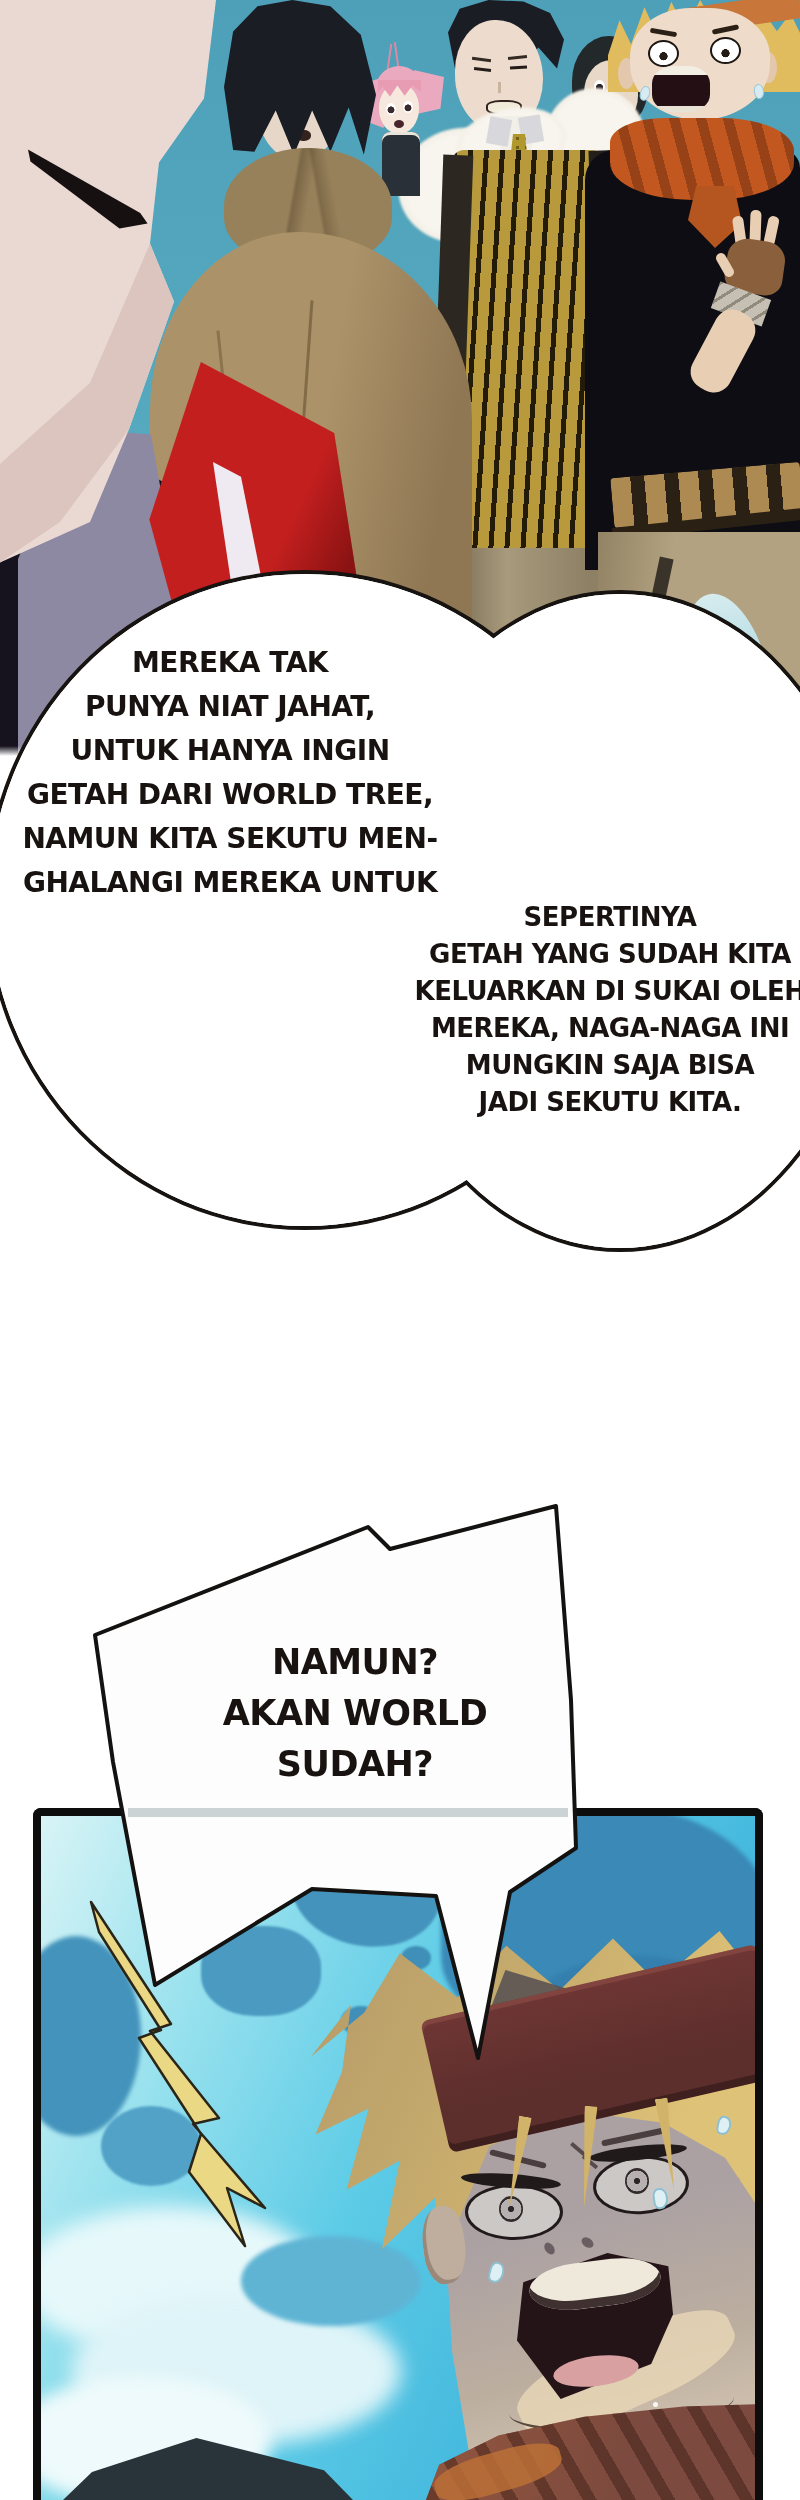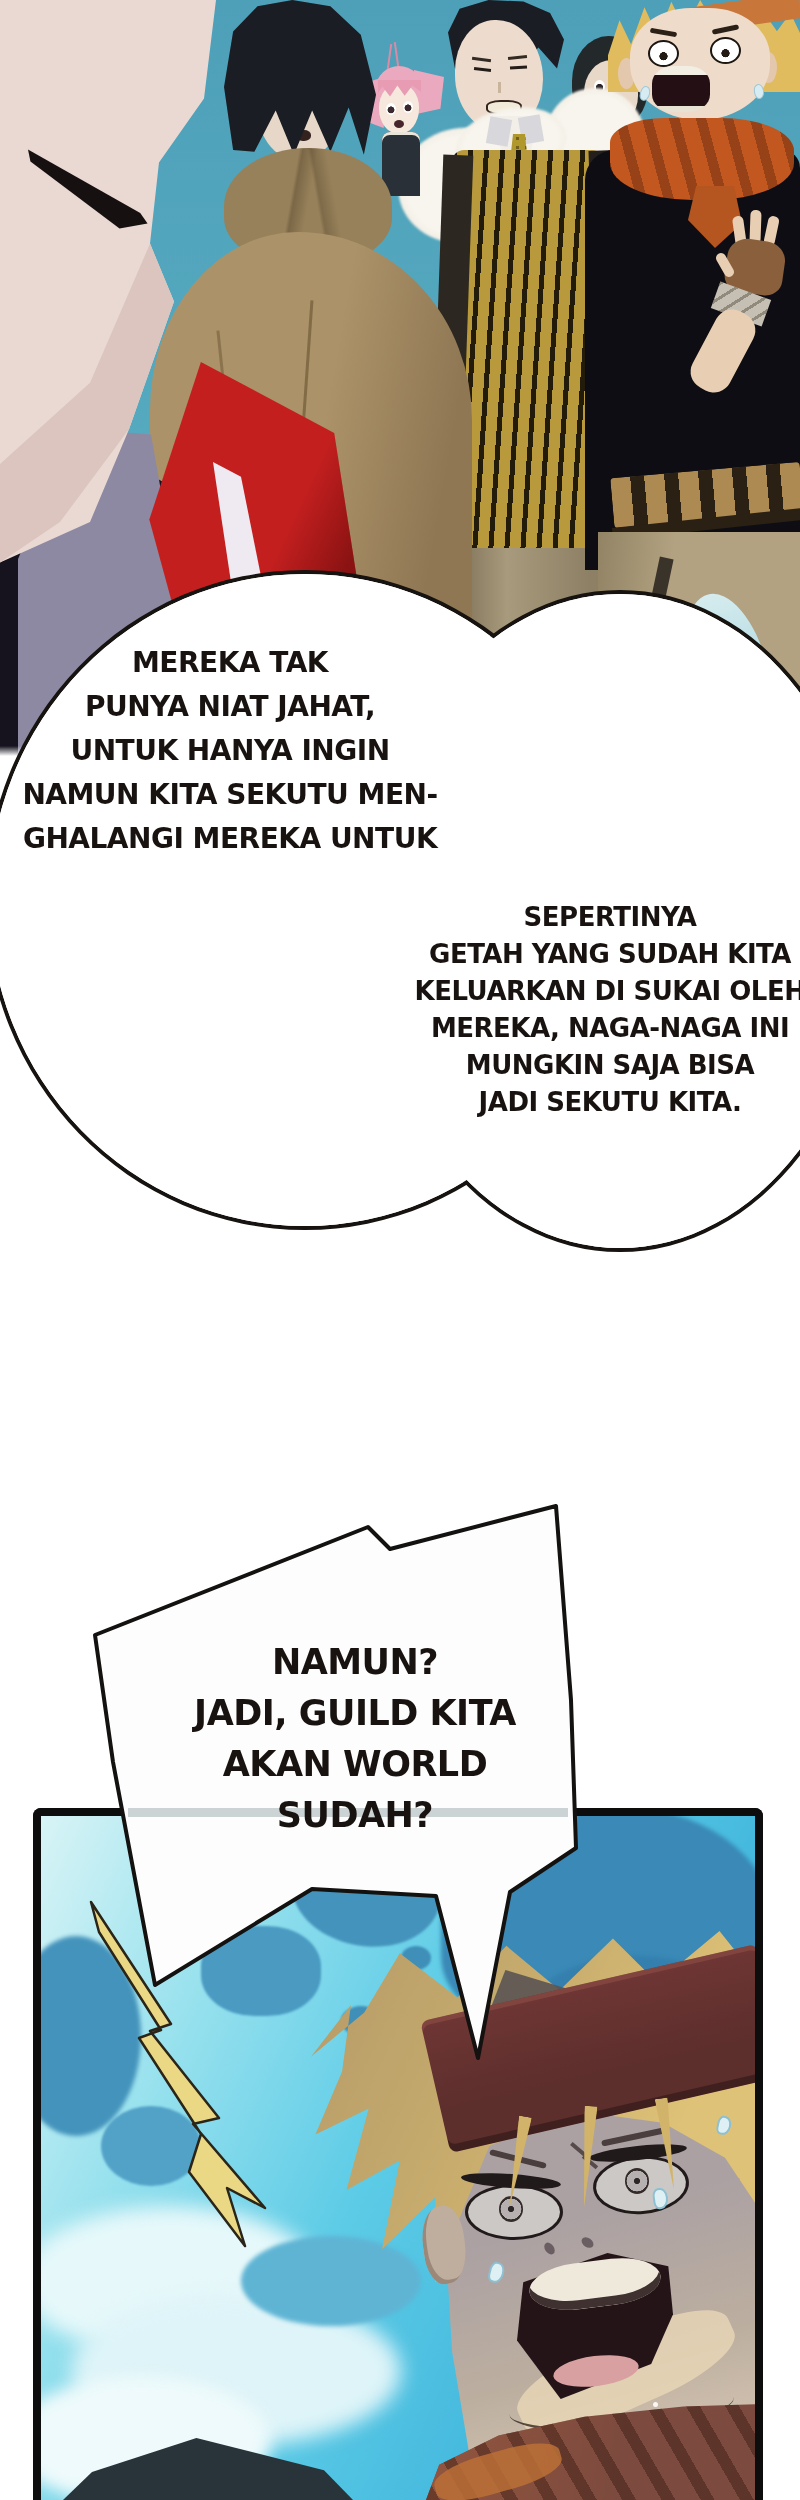--- a/index.html
+++ b/index.html
@@ -130,20 +130,21 @@
 
   <div class="bubbleStroke" style="left:-15px;top:570px;width:640px;height:660px;"></div>
   <div class="bubbleStroke" style="left:365px;top:590px;width:510px;height:662px;"></div>
   <div class="bubbleFill" style="left:-11px;top:574px;width:632px;height:652px;"></div>
   <div class="bubbleFill" style="left:369px;top:594px;width:502px;height:654px;"></div>
 
   <div class="btext b1t">
     <div>MEREKA TAK</div>
     <div>PUNYA NIAT JAHAT,</div>
     <div>UNTUK HANYA INGIN</div>
+    <div>GETAH DARI WORLD TREE,</div>
     <div>NAMUN KITA SEKUTU MEN-</div>
     <div>GHALANGI MEREKA UNTUK</div>
   </div>
 
   <div class="btext b2t">
     <div>SEPERTINYA</div>
     <div>GETAH YANG SUDAH KITA</div>
     <div>KELUARKAN DI SUKAI OLEH</div>
     <div>MEREKA, NAGA-NAGA INI</div>
     <div>MUNGKIN SAJA BISA</div>
@@ -214,18 +215,17 @@
     <div class="s" style="left:22px;top:622px;width:290px;height:62px;background:var(--roof-dark,#28333a);clip-path:polygon(10% 55%,46% 0,90% 52%,100% 100%,0 100%);"></div>
   </div>
 
   <svg class="svg3" viewBox="0 1400 800 700">
     <polygon points="95,1635 368,1527 390,1549 556,1506 571,1700 576,1848 510,1892 478,2058 436,1896 312,1889 155,1985 113,1762" fill="#fdfdfd" stroke="#141210" stroke-width="4" stroke-linejoin="round"></polygon>
     <rect x="128" y="1808" width="440" height="9" fill="#b7c0c2" opacity="0.7"></rect>
   </svg>
 
   <div class="btext b3t">
     <div>NAMUN?</div>
-    <div>JADI, GUILD KITA</div>
     <div>AKAN WORLD</div>
     <div>SUDAH?</div>
   </div>
 
 </div>
 
 </body></html>

